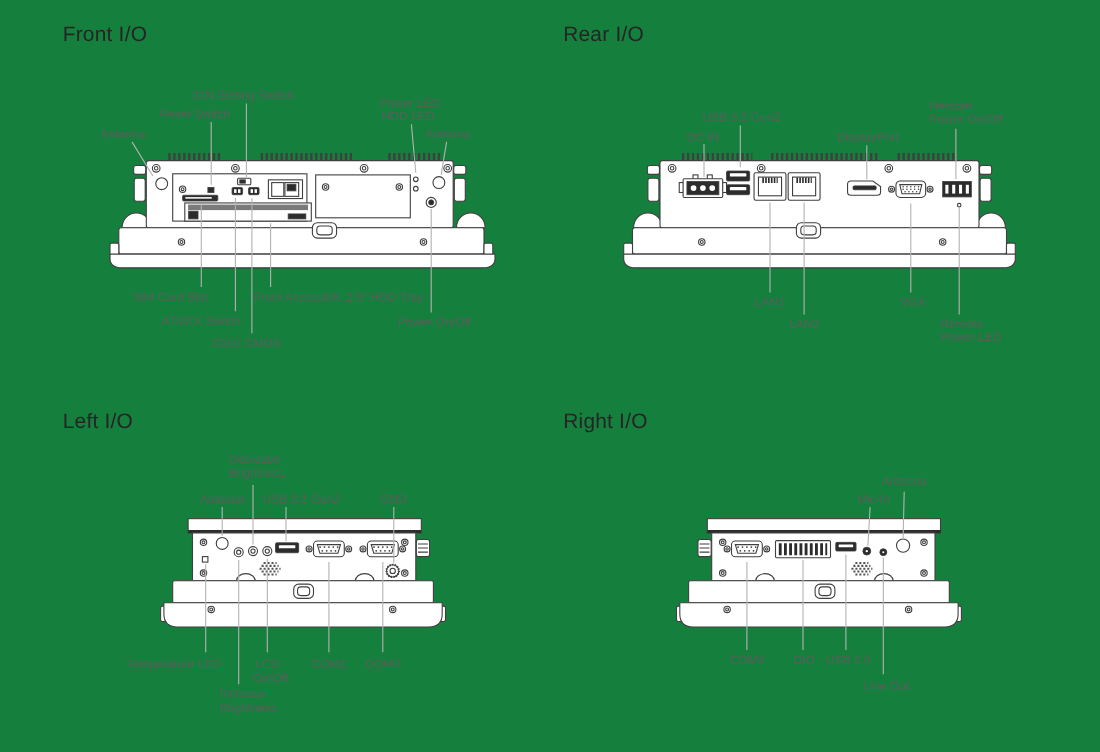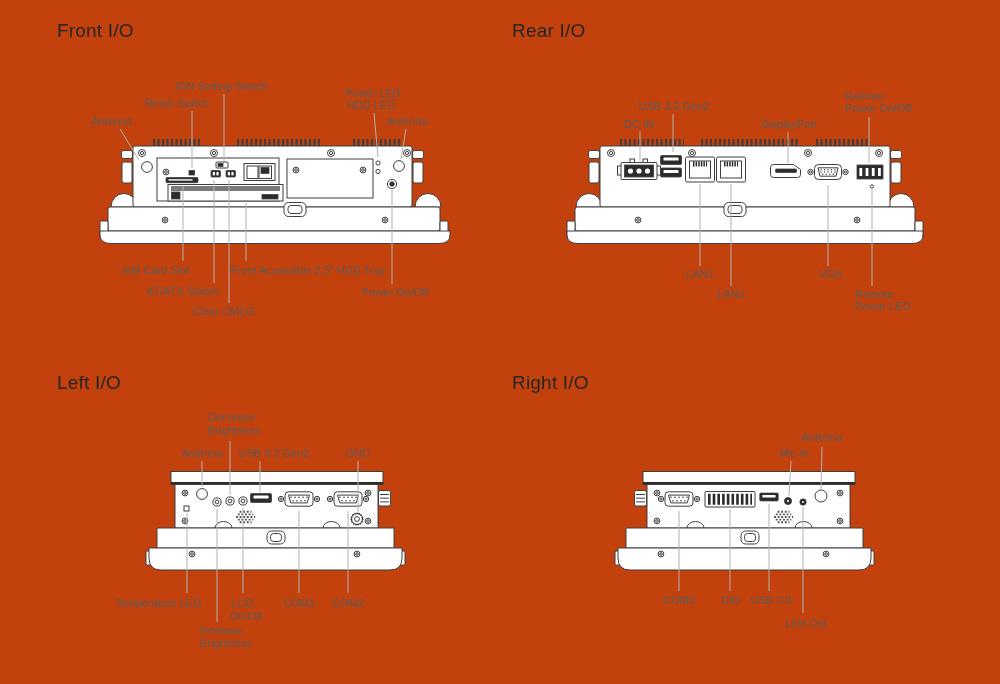--- a/index.html
+++ b/index.html
@@ -1,16 +1,16 @@
 <!DOCTYPE html>
 <html><head>
 <meta charset="utf-8">
 <style>
   html,body{margin:0;padding:0;background:#fff;}
-  .page{position:relative;width:1000px;height:684px;background:#c2410c;overflow:hidden;
+  .page{position:relative;width:1000px;height:684px;background:#15803d;overflow:hidden;
         font-family:"Liberation Sans",sans-serif;}
   svg{position:absolute;left:0;top:0;}
   .o  {fill:#fff;stroke:#3f3f3f;stroke-width:1;}
   .n  {fill:none;stroke:#3f3f3f;stroke-width:1;}
   .d  {fill:#2c2c2c;stroke:#3f3f3f;stroke-width:.8;}
   .w  {fill:#fff;stroke:none;}
   .g7 {fill:#7a7a7a;stroke:none;}
   .fins{stroke:#3f3f3f;stroke-width:7;stroke-dasharray:2.1 2.4;fill:none;}
   .ldr{stroke:#b2b2b2;stroke-width:1;fill:none;}
   .lbl{font-family:"Liberation Sans",sans-serif;font-size:11px;fill:#5c5c5c;}

